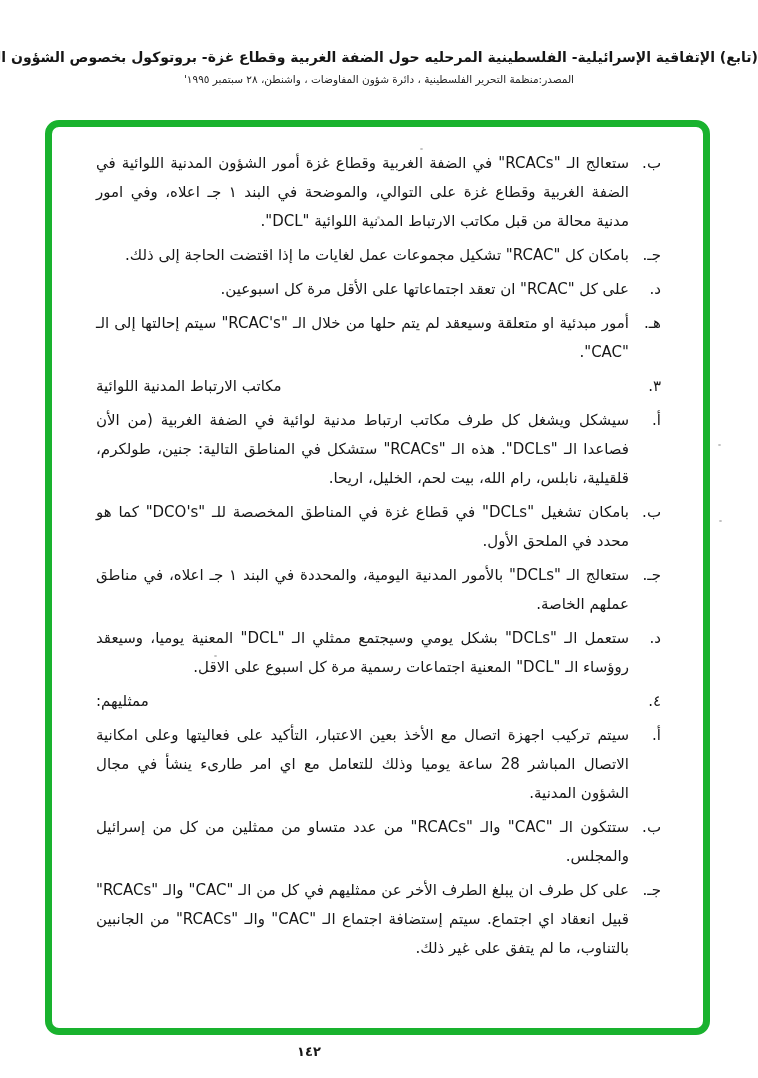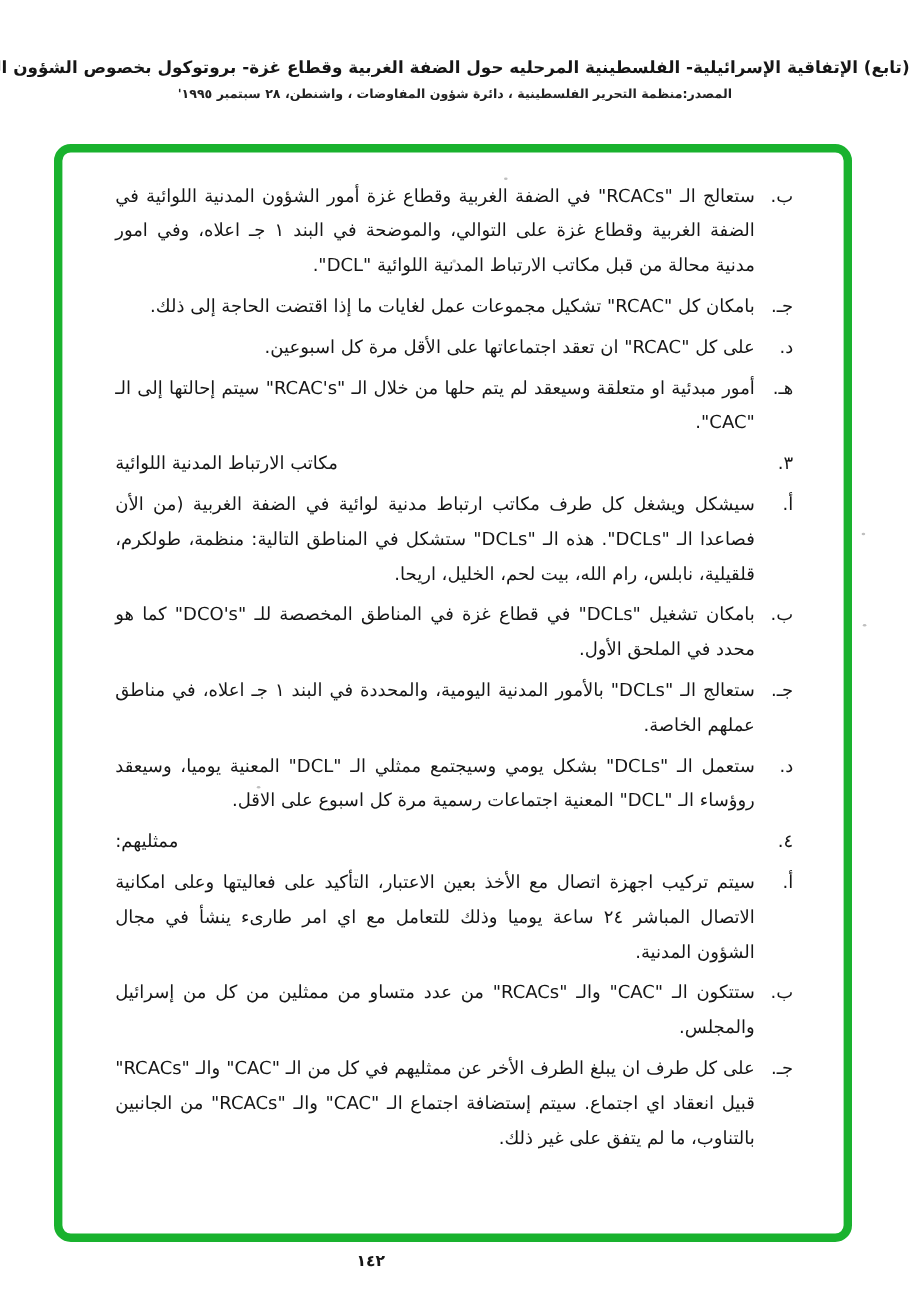--- a/index.html
+++ b/index.html
@@ -22,21 +22,21 @@
     direction: rtl;
   }
   .header .title {
     font-size: 14px;
     font-weight: bold;
     white-space: nowrap;
     line-height: 22px;
   }
   .header .source {
     font-size: 10.5px;
-    font-weight: bold;
+    font-weight: normal;
     white-space: nowrap;
     margin-top: 5px;
     color: #222;
   }
   .frame {
     position: absolute;
     left: 45px;
     top: 120px;
     width: 665px;
     height: 915px;
@@ -107,41 +107,41 @@
   <div class="para sub">
     <span class="marker">هـ.</span>
     <div class="ptext">أمور مبدئية او متعلقة وسيعقد لم يتم حلها من خلال الـ "RCAC's" سيتم إحالتها إلى الـ "CAC".</div>
   </div>
   <div class="para main">
     <span class="marker">٣.</span>
     <div class="ptext">مكاتب الارتباط المدنية اللوائية</div>
   </div>
   <div class="para sub">
     <span class="marker">أ.</span>
-    <div class="ptext">سيشكل ويشغل كل طرف مكاتب ارتباط مدنية لوائية في الضفة الغربية (من الأن فصاعدا الـ "DCLs". هذه الـ "DCLs" ستشكل في المناطق التالية:  منظمة، طولكرم، قلقيلية، نابلس، رام الله، بيت لحم، الخليل، اريحا.</div>
+    <div class="ptext">سيشكل ويشغل كل طرف مكاتب ارتباط مدنية لوائية في الضفة الغربية (من الأن فصاعدا الـ "DCLs". هذه الـ "RCACs" ستشكل في المناطق التالية:  جنين، طولكرم، قلقيلية، نابلس، رام الله، بيت لحم، الخليل، اريحا.</div>
   </div>
   <div class="para sub">
     <span class="marker">ب.</span>
     <div class="ptext">بامكان تشغيل "DCLs" في قطاع غزة في المناطق المخصصة للـ "DCO's" كما هو محدد في الملحق الأول.</div>
   </div>
   <div class="para sub">
     <span class="marker">جـ.</span>
     <div class="ptext">ستعالج الـ "DCLs" بالأمور المدنية اليومية، والمحددة في البند ١ جـ اعلاه، في مناطق عملهم الخاصة.</div>
   </div>
   <div class="para sub">
     <span class="marker">د.</span>
     <div class="ptext">ستعمل الـ "DCLs" بشكل يومي وسيجتمع ممثلي الـ "DCL" المعنية يوميا، وسيعقد روؤساء الـ "DCL" المعنية اجتماعات رسمية مرة كل اسبوع على الاقل.</div>
   </div>
   <div class="para main">
     <span class="marker">٤.</span>
     <div class="ptext">ممثليهم:</div>
   </div>
   <div class="para sub">
     <span class="marker">أ.</span>
-    <div class="ptext">سيتم تركيب اجهزة اتصال مع الأخذ بعين الاعتبار، التأكيد على فعاليتها وعلى امكانية الاتصال المباشر ٢٤ ساعة يوميا وذلك للتعامل مع اي امر طارىء ينشأ في مجال الشؤون المدنية.</div>
+    <div class="ptext">سيتم تركيب اجهزة اتصال مع الأخذ بعين الاعتبار، التأكيد على فعاليتها وعلى امكانية الاتصال المباشر 28 ساعة يوميا وذلك للتعامل مع اي امر طارىء ينشأ في مجال الشؤون المدنية.</div>
   </div>
   <div class="para sub">
     <span class="marker">ب.</span>
     <div class="ptext">ستتكون الـ "CAC" والـ "RCACs" من عدد متساو من ممثلين من كل من إسرائيل والمجلس.</div>
   </div>
   <div class="para sub">
     <span class="marker">جـ.</span>
     <div class="ptext">على كل طرف ان يبلغ الطرف الأخر عن ممثليهم في كل من الـ "CAC" والـ "RCACs" قبيل انعقاد اي اجتماع. سيتم إستضافة اجتماع الـ "CAC" والـ "RCACs" من الجانبين بالتناوب، ما لم يتفق على غير ذلك.</div>
   </div>
 </div>

